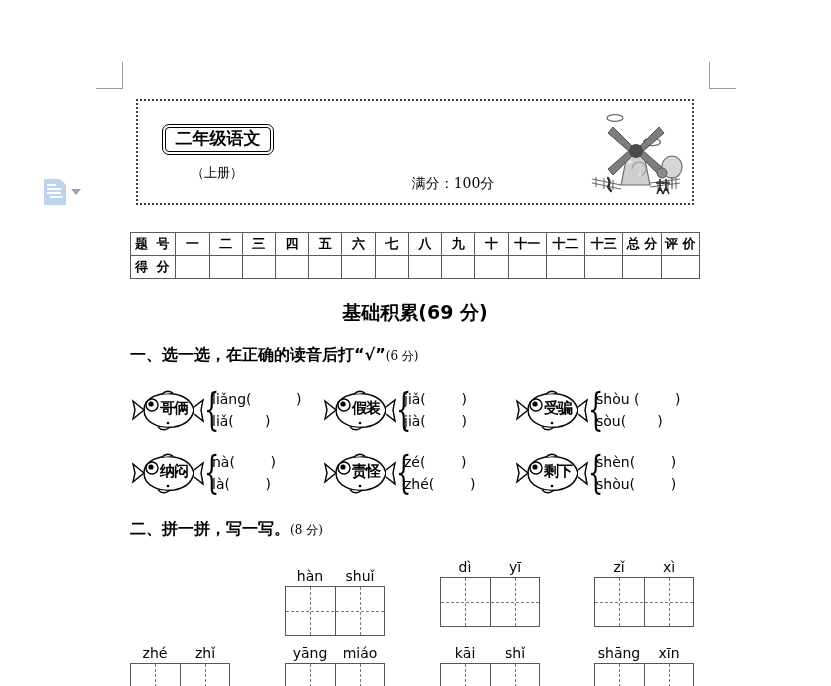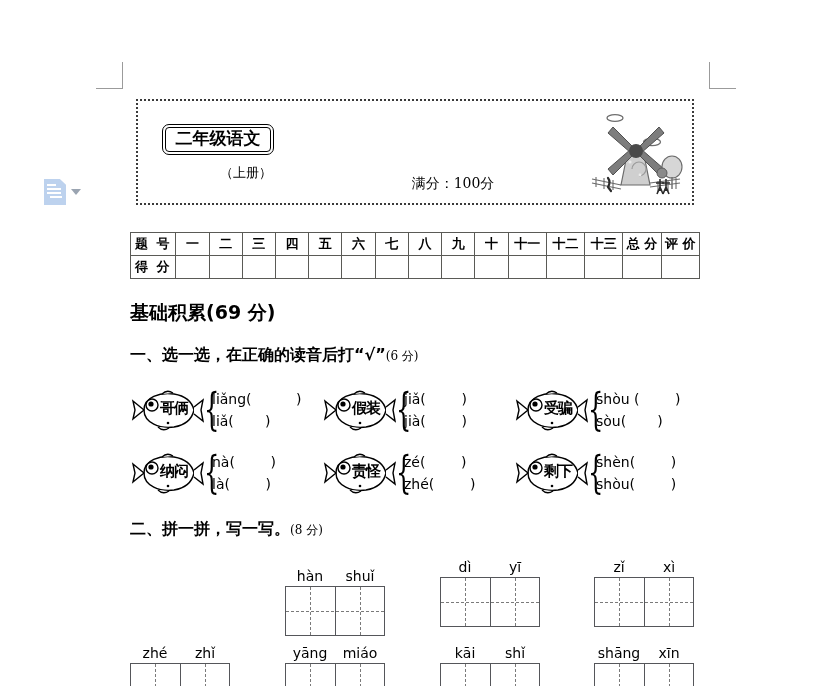--- a/index.html
+++ b/index.html
@@ -78,21 +78,21 @@
   #grade-badge .inner {
     border: 1.5px solid #000; border-radius: 4px;
     text-align: center;
     font-size: 17px; font-weight: bold;
     letter-spacing: 0px;
     padding: 2px 0 3px;
     line-height: 1.05;
   }
   #grade-volume {
     position: absolute; left: 24px; top: 63px;
-    width: 110px; text-align: right;
+    width: 110px; text-align: center;
     font-size: 13px;
     font-family: "DejaVu Serif", "Liberation Serif", serif;
   }
   #paper-title {
     position: absolute; left: 170px; top: 22px;
     width: 290px; text-align: center;
     font-size: 24px; font-weight: bold;
     letter-spacing: 2px;
   }
   #full-score {
@@ -124,21 +124,21 @@
     font-family: "DejaVu Serif", "Liberation Serif", serif;
     padding: 0;
   }
   #score-table td.lbl { width: 44px; letter-spacing: 2px; }
   #score-table td.wide { width: 37px; }
   #score-table td.num { width: 32px; }
 
   
   #section-heading {
     position: absolute; left: 130px; top: 300px;
-    width: 570px; text-align: left;
+    width: 570px; text-align: center;
     font-size: 19px; font-weight: bold;
   }
 
   
   .q-heading {
     position: absolute; left: 130px;
     font-size: 16px; font-weight: bold;
     white-space: nowrap;
   }
   #q1-heading { top: 345px; }

